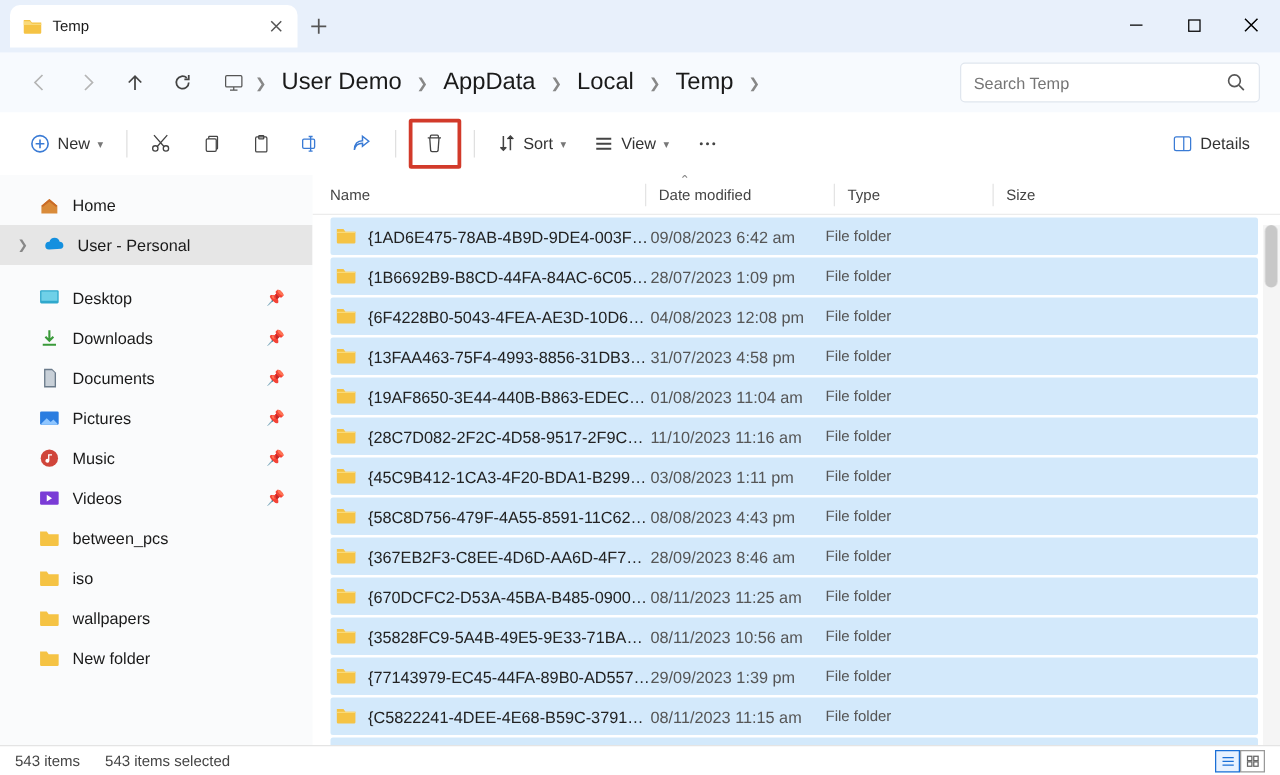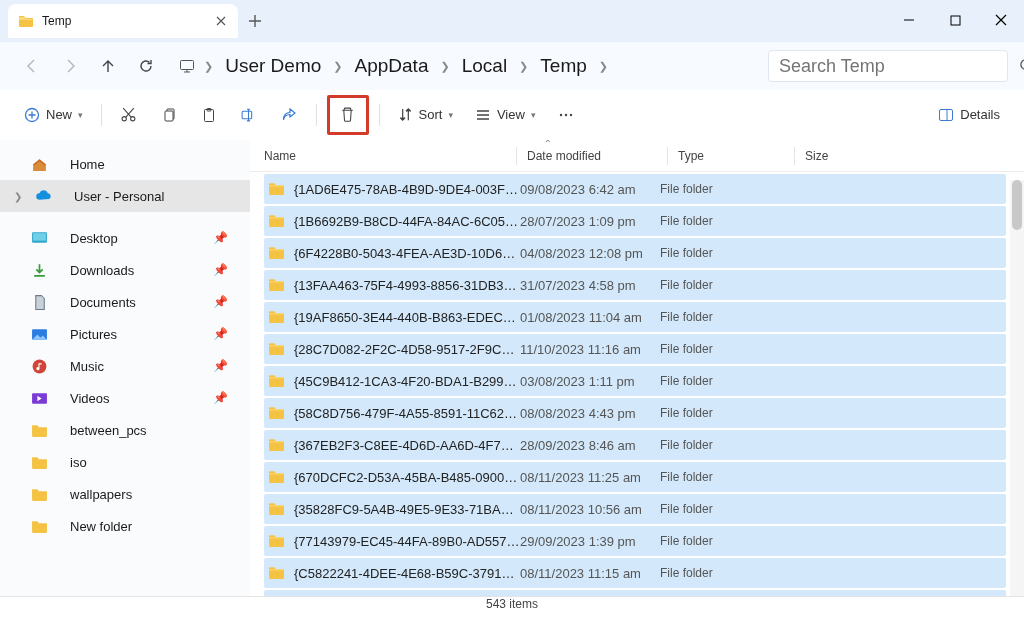--- a/index.html
+++ b/index.html
@@ -17,41 +17,41 @@
 .win-btn { width:46px; height:40px; display:flex; align-items:center; justify-content:center; cursor:pointer; color:#1a1a1a; }
 
 
 .addrbar { height: 48px; background: #f7fafe; display:flex; align-items:center; padding:0 16px; gap: 6px; }
 .nav-btn { width:32px; height:32px; display:flex; align-items:center; justify-content:center; border-radius:4px; cursor:pointer; color:#444; }
 .nav-btn.disabled { color:#b5b5b5; }
 .breadcrumbs { flex:1; display:flex; align-items:center; gap:2px; padding-left:8px; }
 .crumb { padding: 4px 6px; cursor:pointer; font-size:19px; }
 .chev { color:#888; padding:0 4px; font-size:11px; }
 .searchbox { width: 240px; height: 32px; background:#fff; border:1px solid #e0e6ee; border-radius:4px; display:flex; align-items:center; padding:0 10px; gap:8px; }
-.searchbox input { border:none; outline:none; flex:1; font-size:18px; color:#555; background:transparent; }
+.searchbox input { border:none; outline:none; flex:1; font-size:13px; color:#555; background:transparent; }
 .searchbox .search-icon { color:#555; width:16px; height:16px; }
 
 
 .toolbar { height: 50px; background:#fff; display:flex; align-items:center; padding:0 16px; gap: 6px; border-bottom:1px solid #ffffff; }
 .tool-btn { height:34px; min-width:34px; padding:0 8px; display:flex; align-items:center; justify-content:center; gap:6px; border-radius:4px; cursor:pointer; color:#333; position:relative; }
 .tool-btn .lbl { font-size:13px; }
 .tool-btn .caret { font-size:9px; color:#777; }
 .tool-btn.highlighted { border:3px solid #d23a2a; border-radius:2px; height:40px; width:42px; }
 .sep { width: 1px; height:22px; background:#e0e0e0; margin:0 4px; }
 .toolbar-spacer { flex:1; }
 
 
 .main { display:flex; height: calc(620px - 42px - 48px - 50px - 24px); }
 .sidebar { width: 250px; background:#fafbfc; padding-top:8px; display:flex; flex-direction:column; overflow-y:auto; }
 .nav-item { height: 32px; display:flex; align-items:center; padding:0 14px; gap:10px; cursor:pointer; font-size:13px; }
 .nav-item.indent { padding-left: 30px; }
 .nav-item.active { background:#e6e6e6; }
 .nav-item .expand-caret { width:10px; color:#888; font-size:10px; }
 .nav-item .ico { width:18px; height:18px; flex-shrink:0; display:flex; align-items:center; justify-content:center; }
-.nav-item .label { flex:1; white-space:nowrap; overflow:hidden; text-overflow:ellipsis;margin-left:12px; }
+.nav-item .label { flex:1; white-space:nowrap; overflow:hidden; text-overflow:ellipsis; }
 .nav-item .pin { color:#888; font-size:12px; margin-right:8px; }
 .nav-divider { height:10px; }
 
 .content { flex:1; display:flex; flex-direction:column; overflow:hidden; position:relative; }
 .columns { height:32px; display:flex; align-items:center; border-bottom:1px solid #ececec; font-size:12px; color:#444; padding-left:14px; }
 .col-name { width:252px; display:flex; align-items:center; }
 .col-name .sort-caret { margin-left:auto; margin-right:20px; font-size:10px; color:#888; position:relative; top:-12px; left:56px; }
 .col-date { width:140px; }
 .col-type { width:116px; }
 .col-size { width:80px; }
@@ -59,21 +59,21 @@
 
 .file-list { flex:1; overflow-y:auto; padding:2px 18px 2px 14px; }
 .file-row { height:30px; background:#d3e9fb; display:flex; align-items:center; margin-bottom:2px; border-radius:2px; cursor:pointer; }
 .file-row .ico { width:18px; height:18px; margin:0 8px 0 4px; flex-shrink:0; }
 .file-row .name { width:226px; font-size:13px; color:#222; white-space:nowrap; overflow:hidden; text-overflow:ellipsis; }
 .file-row .date { width:140px; font-size:13px; color:#555; }
 .file-row .type { width:116px; font-size:12px; color:#555; }
 .file-row .size { width:80px; font-size:12px; color:#555; }
 
 
-.statusbar { height:24px; border-top:1px solid #e4e4e4; display:flex; align-items:center; padding:0 12px; font-size:12px; color:#444; gap:20px; background:#fff;flex-direction:column; }
+.statusbar { height:24px; border-top:1px solid #e4e4e4; display:flex; align-items:center; padding:0 12px; font-size:12px; color:#444; gap:20px; background:#fff; }
 .statusbar .spacer { flex:1; }
 .view-toggle { display:flex; gap:0; }
 .vt-btn { width:20px; height:18px; border:1px solid #999; display:flex; align-items:center; justify-content:center; cursor:pointer; }
 .vt-btn.active { border-color:#1a6fd6; background:#e8f2ff; }
 
 .scrollbar-stub { position:absolute; right:0; top:40px; bottom:0; width:14px; background:#f5f5f5; }
 .scrollbar-thumb { position:absolute; right:2px; top:40px; width:10px; height:50px; background:#c8c8c8; border-radius:5px; }
 
 
 svg { display:block; }

